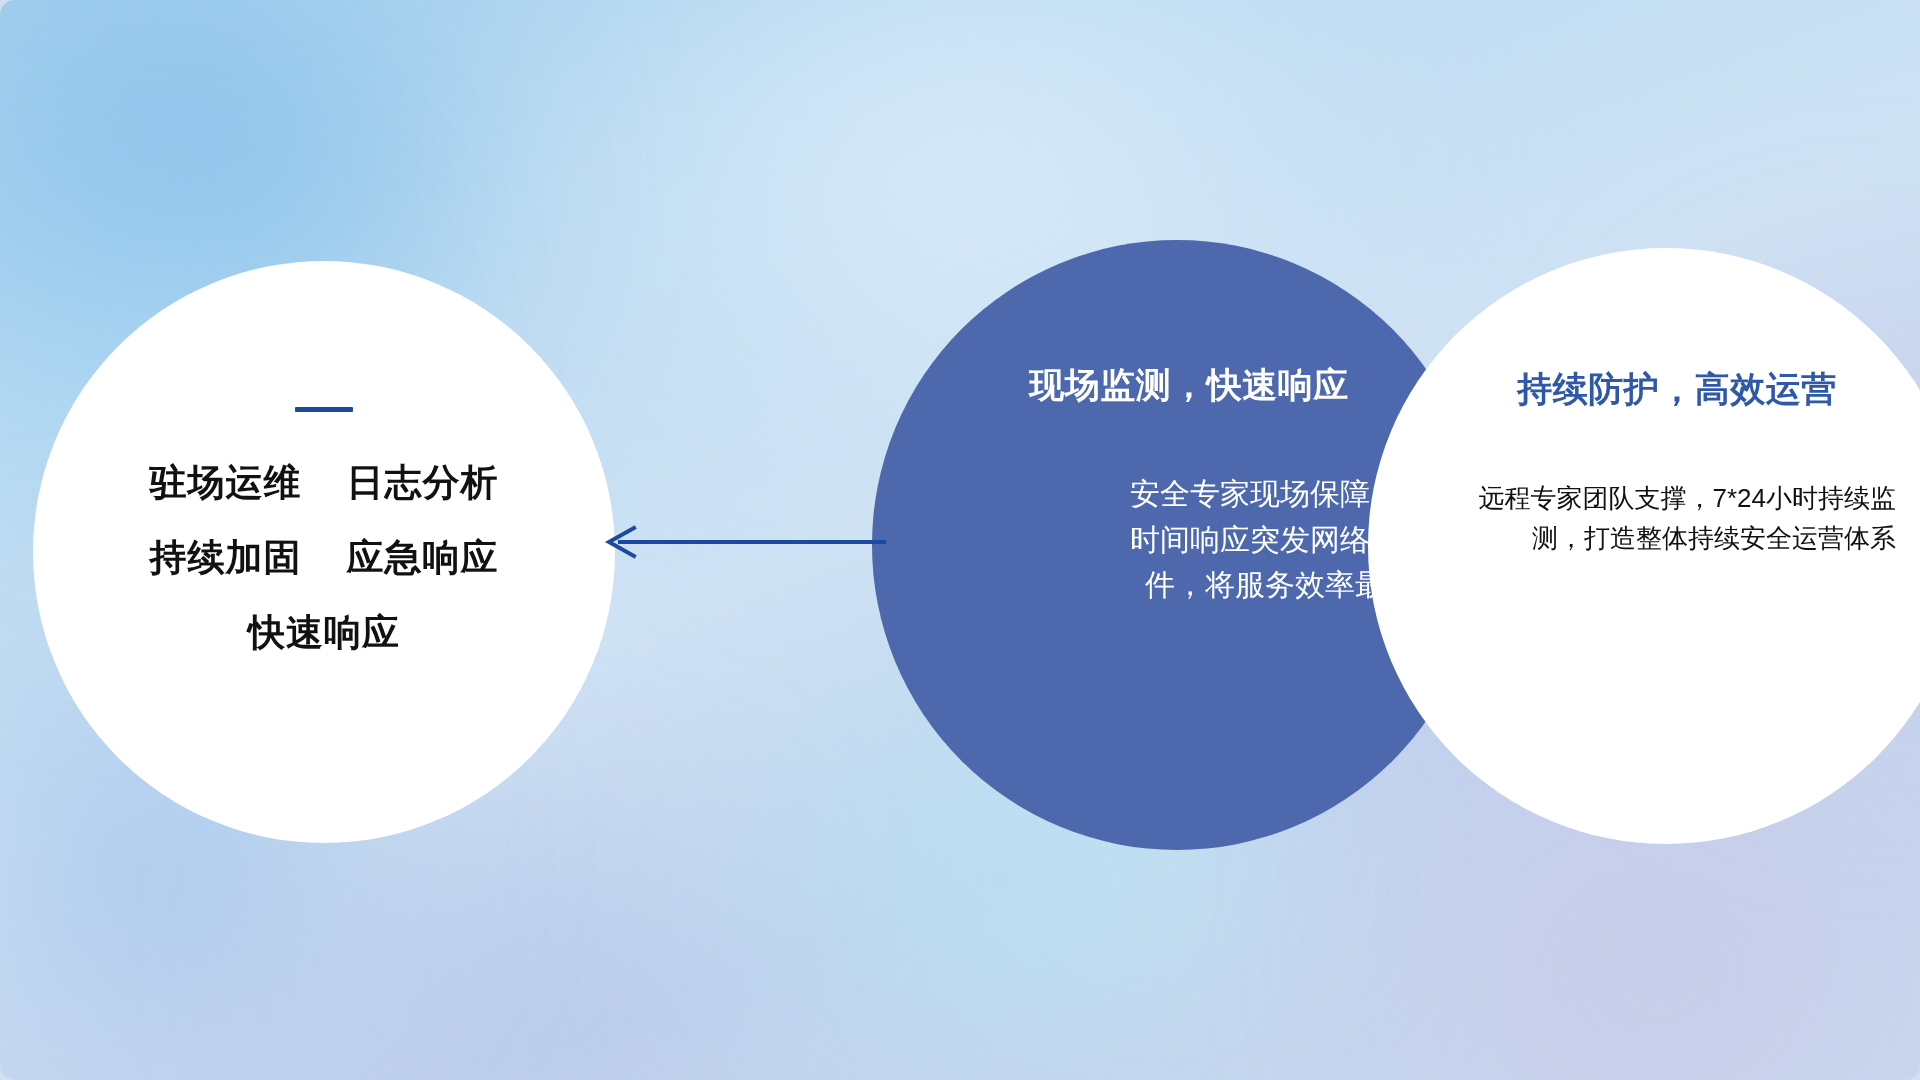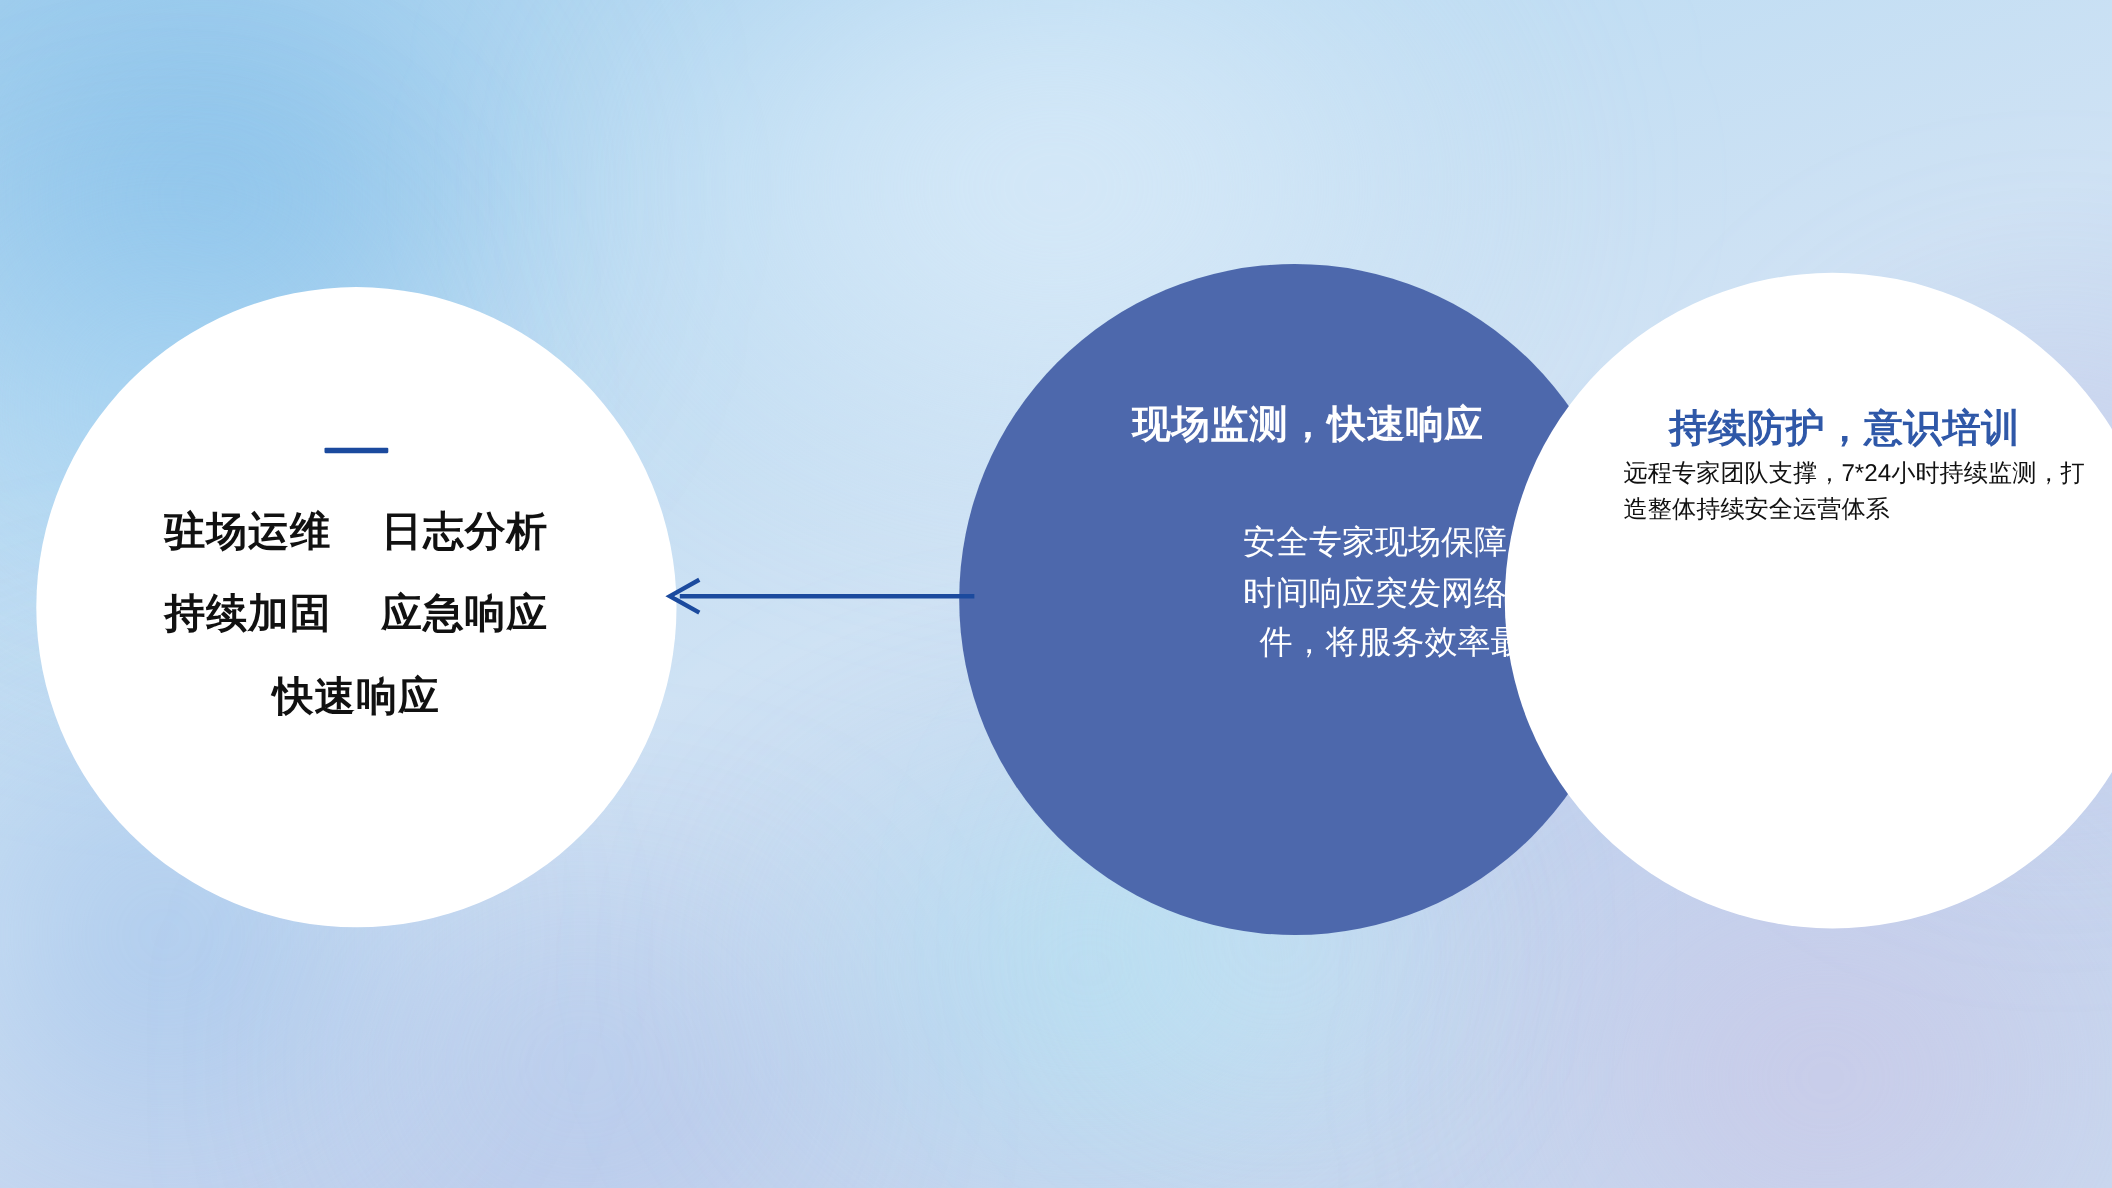--- a/index.html
+++ b/index.html
@@ -12,20 +12,21 @@
   body {
     font-family: "Liberation Sans", "DejaVu Sans", sans-serif;
     background: #cfe0f3;
   }
 
   #stage {
     position: relative;
     width: 1920px;
     height: 1080px;
     overflow: hidden;
+    border-radius: 15px;
   }
 
   
   .bg-base {
     position: absolute;
     inset: 0;
     background: linear-gradient(160deg, #a6d1ef 0%, #bcdcf3 22%, #cfe2f4 48%, #c3d2ee 70%, #c9d8ef 100%);
   }
   .bg-glow {
     position: absolute;
@@ -171,24 +172,25 @@
     font-size: 35px;
     font-weight: bold;
     color: #2f58a8;
     letter-spacing: 0.5px;
     white-space: nowrap;
     text-align: center;
     width: 458px;
     margin-left: 22px;
   }
   .right-body {
-    font-size: 22px;
+    margin-top: 66px;
+    font-size: 26px;
     color: #111111;
     line-height: 1.52;
-    text-align: left;
+    text-align: right;
     width: 420px;
     margin-left: 40px;
   }
 
   
   #flow-arrow {
     position: absolute;
     left: 596px;
     top: 516px;
     width: 290px;
@@ -222,21 +224,21 @@
     <div class="circle-inner" id="left-content">
       <div class="accent-dash"></div>
       <div class="kw-line">驻场运维    日志分析</div>
       <div class="kw-line">持续加固    应急响应</div>
       <div class="kw-line">快速响应</div>
     </div>
   </div>
 
   <div class="circle" id="circle-right">
     <div class="circle-inner" id="right-content">
-      <div class="right-title">持续防护，意识培训</div>
+      <div class="right-title">持续防护，高效运营</div>
       <div class="right-body">远程专家团队支撑，7*24小时持续监测，打造整体持续安全运营体系</div>
     </div>
   </div>
 
   <svg id="flow-arrow" viewBox="0 0 290 52">
     <line x1="290" y1="26" x2="22" y2="26" stroke="#1b4a9e" stroke-width="4"></line>
     <polyline points="38,12 13,26 38,40" fill="none" stroke="#1b4a9e" stroke-width="4" stroke-linecap="square" stroke-linejoin="miter"></polyline>
   </svg>
 
 </div>

